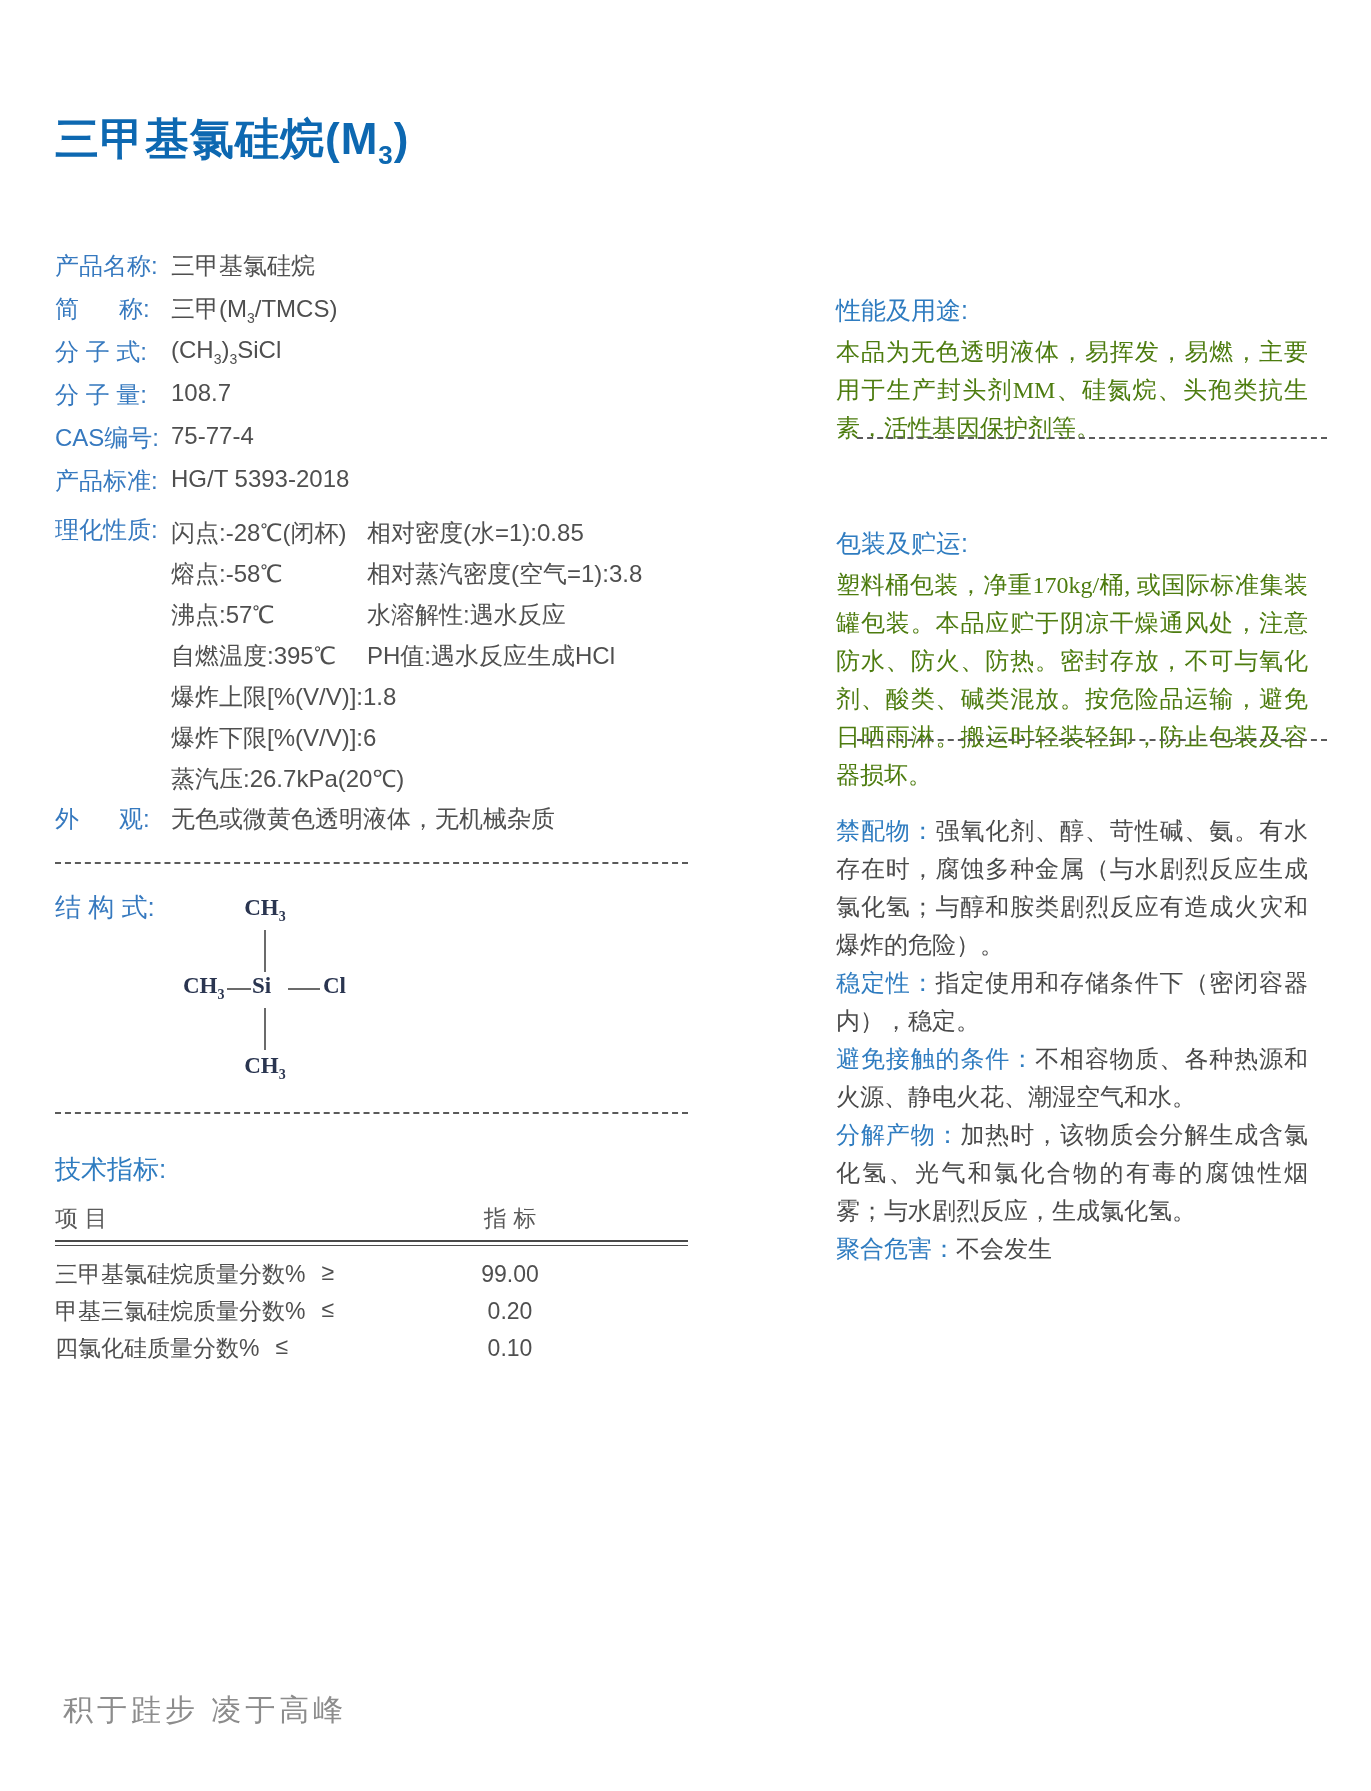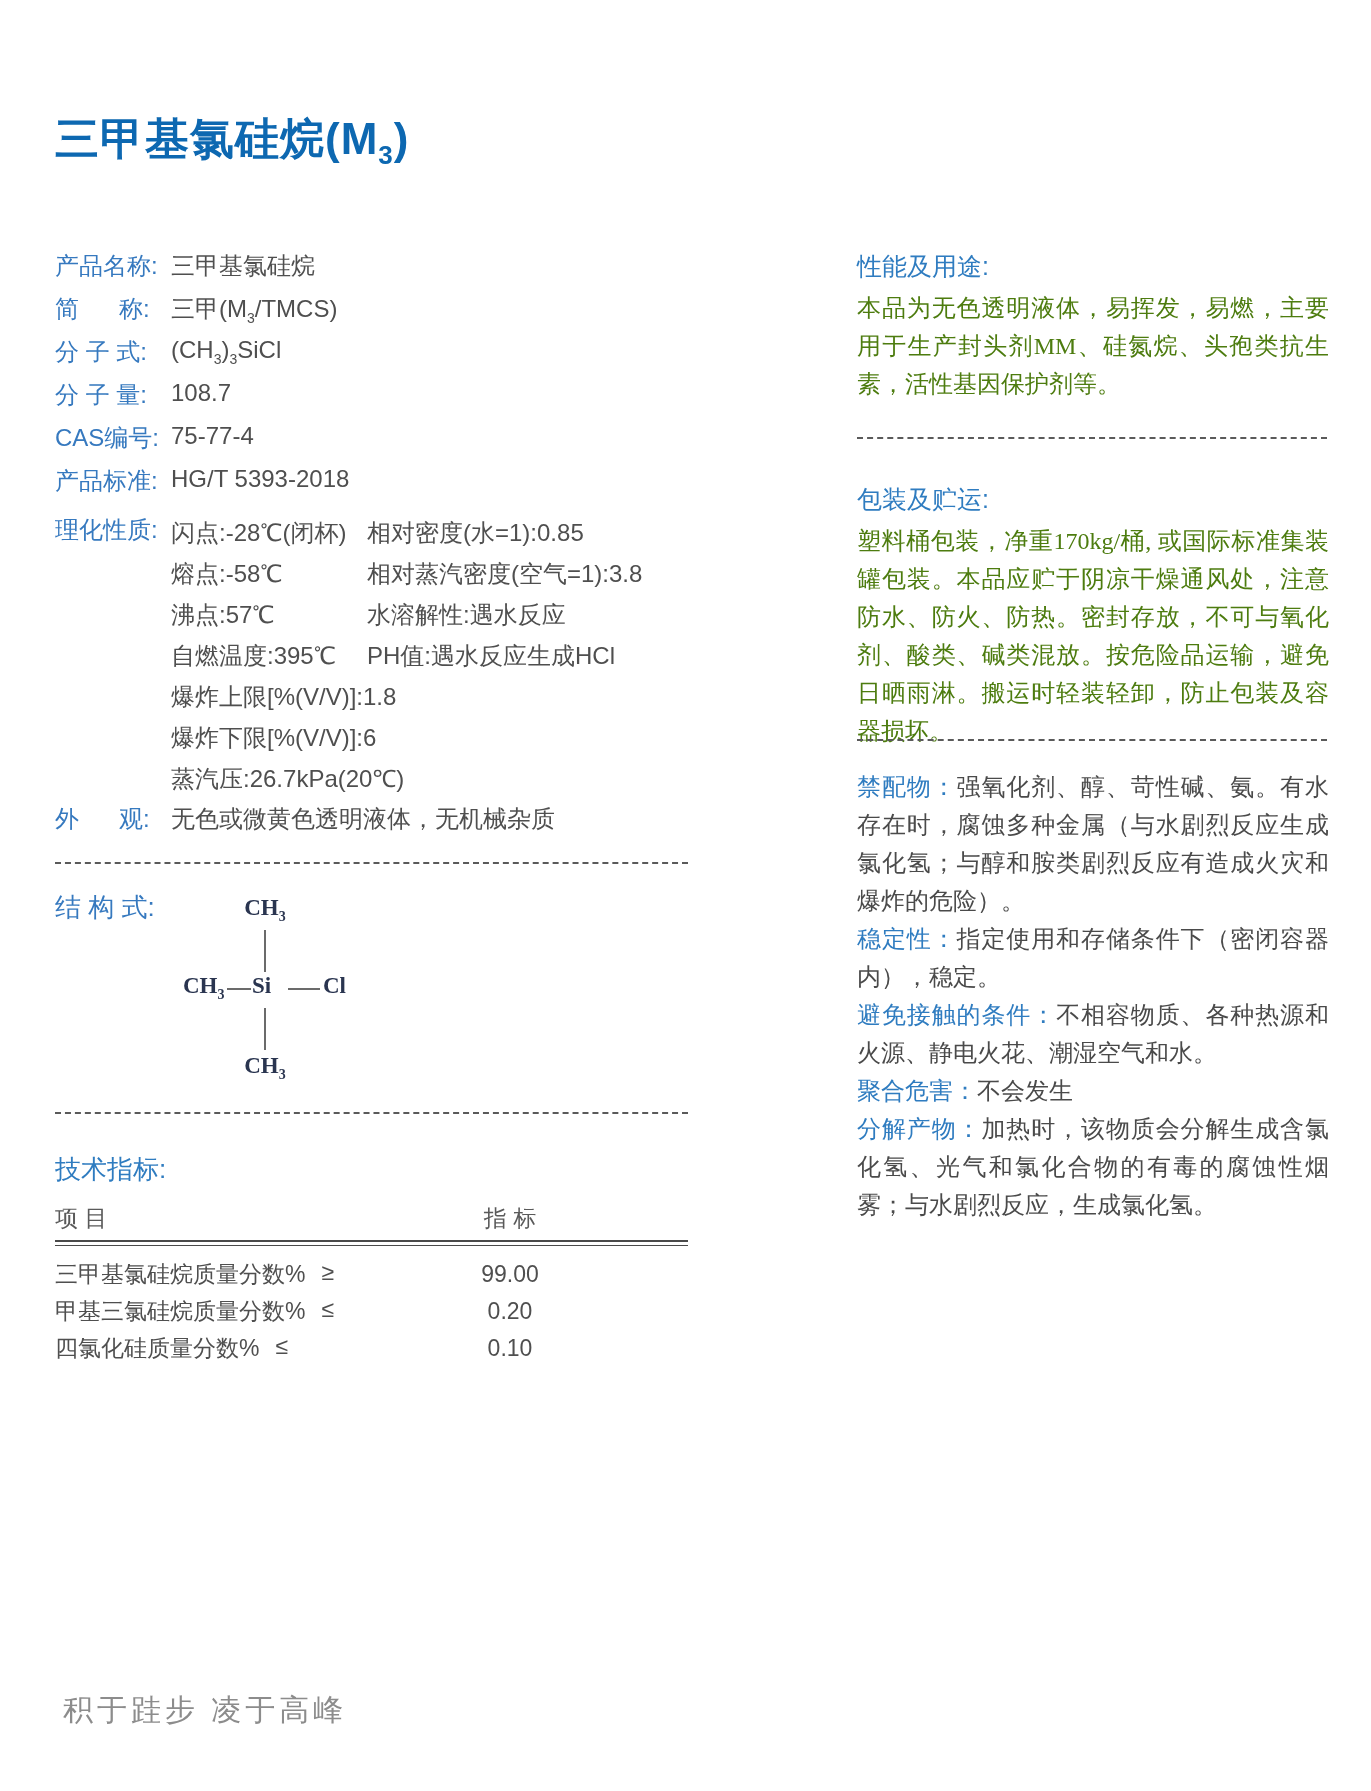--- a/index.html
+++ b/index.html
@@ -54,21 +54,21 @@
   .t-head { position:absolute; left:55px; top:1203px; width:633px; display:flex; font-size:23px; color:#5a5a5a; }
   .t-item { width:390px; display:flex; white-space:pre; }
   .t-val  { width:130px; text-align:center; }
   .dbl-line { position:absolute; left:55px; top:1240px; width:633px; height:3px;
               border-top:2px solid #4a4a4a; border-bottom:1px solid #4a4a4a; }
   .t-rows { position:absolute; left:55px; top:1256px; width:633px; }
   .t-row { display:flex; height:37px; align-items:center; font-size:23px; color:#4f4f4f; }
   .t-op { margin-left:16px; }
 
   
-  .rsection { position:absolute; left:857px; width:472px; }
+  .rsection { position:absolute; left:836px; width:472px;margin-top:44px; }
   .r-perf { top:250px; }
   .r-pack { top:483px; }
   .r-safety { top:768px; }
   .rtitle { font-size:25px; color:#2f7cc0; margin:0 0 6px 0; }
   .rbody { font-family:"Liberation Serif", serif; font-size:24px; color:#4d7c0f;
            text-align:justify; line-height:38px; margin:0; }
   .s-item { margin:0; font-size:24px; line-height:38px; text-align:justify; }
   .s-label { color:#2f7cc0; font-family:"Liberation Sans", sans-serif; }
   .s-text { font-family:"Liberation Serif", serif; color:#4a4a4a; }
 
@@ -194,22 +194,22 @@
     <p class="rtitle">包装及贮运:</p>
     <p class="rbody">塑料桶包装，净重170kg/桶, 或国际标准集装罐包装。本品应贮于阴凉干燥通风处，注意防水、防火、防热。密封存放，不可与氧化剂、酸类、碱类混放。按危险品运输，避免日晒雨淋。搬运时轻装轻卸，防止包装及容器损坏。</p>
   </div>
 
   <div class="dash dash-r2"></div>
 
   <div class="rsection r-safety">
     <p class="s-item"><span class="s-label">禁配物：</span><span class="s-text">强氧化剂、醇、苛性碱、氨。有水存在时，腐蚀多种金属（与水剧烈反应生成氯化氢；与醇和胺类剧烈反应有造成火灾和爆炸的危险）。</span></p>
     <p class="s-item"><span class="s-label">稳定性：</span><span class="s-text">指定使用和存储条件下（密闭容器内），稳定。</span></p>
     <p class="s-item"><span class="s-label">避免接触的条件：</span><span class="s-text">不相容物质、各种热源和火源、静电火花、潮湿空气和水。</span></p>
+    <p class="s-item"><span class="s-label">分解产物：</span><span class="s-text">加热时，该物质会分解生成含氯化氢、光气和氯化合物的有毒的腐蚀性烟雾；与水剧烈反应，生成氯化氢。</span></p>
     <p class="s-item"><span class="s-label">聚合危害：</span><span class="s-text">不会发生</span></p>
-    <p class="s-item"><span class="s-label">分解产物：</span><span class="s-text">加热时，该物质会分解生成含氯化氢、光气和氯化合物的有毒的腐蚀性烟雾；与水剧烈反应，生成氯化氢。</span></p>
   </div>
 
   <div class="footer">
     <p class="slogan-cn">积于跬步  凌于高峰</p>
     <p class="slogan-en">SUCCESS COMES FROM PERSISTENCE</p>
   </div>
 
 </div>
 
 </body></html>

